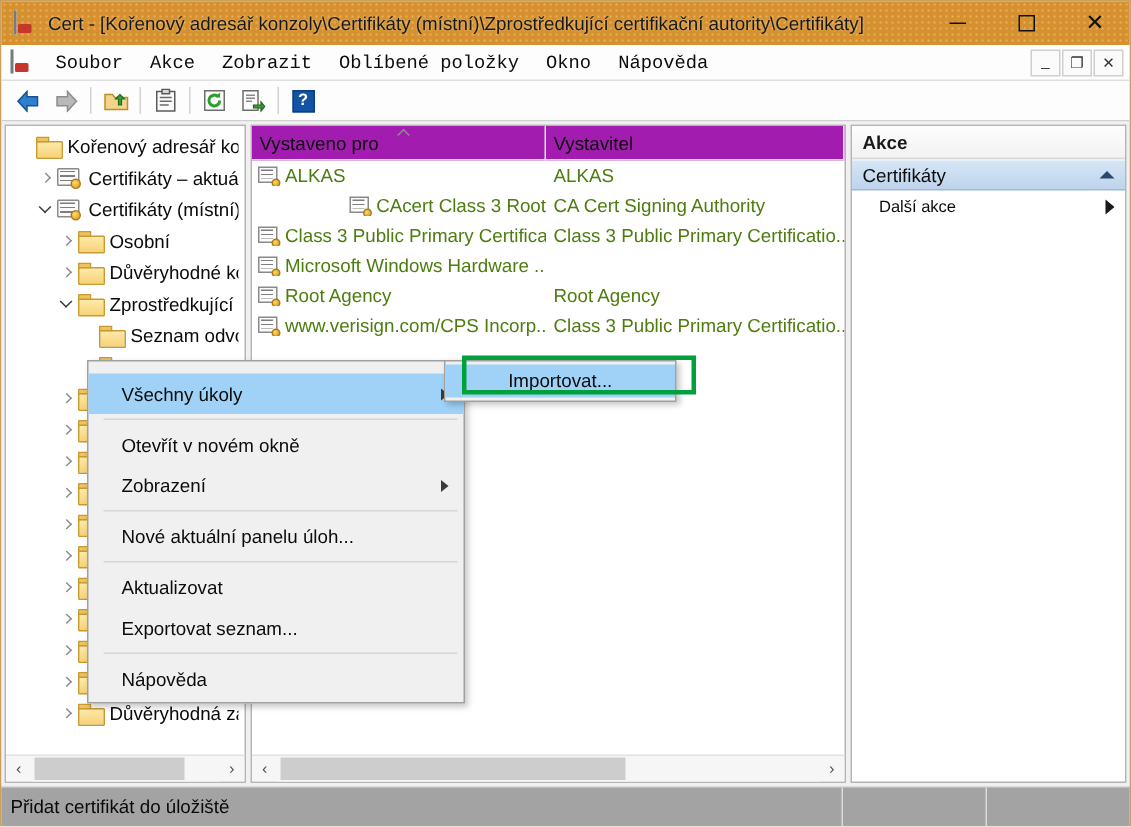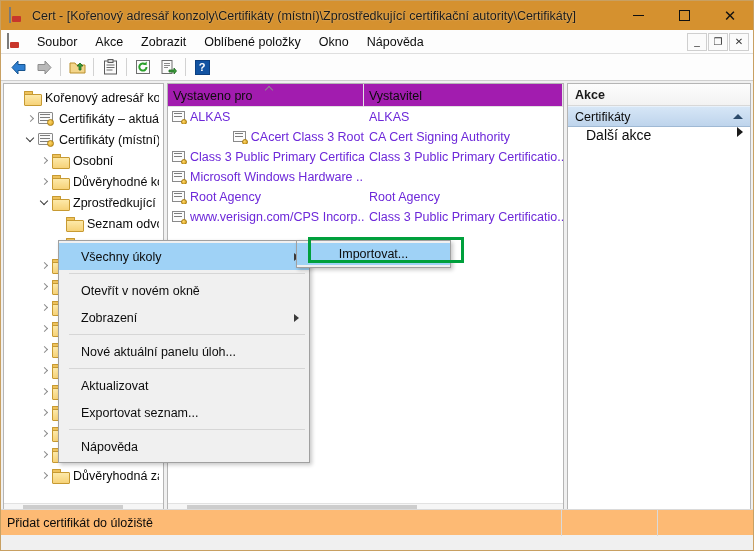--- a/index.html
+++ b/index.html
@@ -55,21 +55,21 @@
   .glyph-close { font-size: 15px; line-height: 1; font-family: "Liberation Sans", sans-serif; }
 
   
   .menubar {
     position: absolute; left: 0; top: 29px; width: 752px; height: 24px;
     background: #fdfdfd; border-bottom: 1px solid #dfdfdf;
     display: flex; align-items: center;
   }
   .menubar-icon { width: 16px; height: 16px; margin: 0 5px 0 6px; position: relative; }
   .menu-item {
-    padding: 3px 9px; font-size: 12.5px; color: #0c0c0c; white-space: nowrap; cursor: default;
+    padding: 3px 9px; font-size: 12.5px; color: #0c0c0c; white-space: nowrap; cursor: default; font-family: Liberation Mono, monospace;
   }
   .mdi-btns { margin-left: auto; display: flex; margin-right: 4px; }
   .mdi-btn {
     width: 20px; height: 18px; border: 1px solid #cfcfcf; background: #fbfbfb;
     display: flex; align-items: center; justify-content: center;
     font-size: 10px; color: #333; margin-left: 1px;
   }
 
   
   .toolbar {
@@ -161,21 +161,21 @@
   .sort-caret {
     position: absolute; left: 50%; top: 1px; width: 8px; height: 5px;
   }
   .sort-caret::before {
     content:""; position:absolute; left:0; top:2px; width:5px; height:5px;
     border-left: 1.4px solid #8c8c8c; border-top: 1.4px solid #8c8c8c;
     transform: rotate(45deg);
   }
   .list-rows { position:absolute; top:23px; left:0; right:0; bottom:18px; overflow:hidden; }
   .list-row {
-    display:flex; align-items:center; height:20px; font-size:12.5px; color:#6d28d9; white-space:nowrap;
+    display:flex; align-items:center; height:20px; font-size:12.5px; color:#4d7c0f; white-space:nowrap;
   }
   .lr-c1 { display:flex; align-items:center; padding-left:4px; overflow:hidden; }
   .lr-c2 { padding-left:5px; overflow:hidden; }
   .certico { width:14px; height:13px; flex:0 0 auto; margin-right:4px; position:relative; }
   .certico .pg {
     position:absolute; left:0; top:0; width:13px; height:11px; background:#fcfcfc;
     border:1px solid #8a8a8a;
   }
   .certico .ln {
     position:absolute; left:2px; top:2px; width:8px; height:6px;
@@ -208,42 +208,42 @@
   }
   .act-group {
     height:21px; display:flex; align-items:center; padding:0 7px;
     font-size:12.5px; color:#0c0c0c;
     background: linear-gradient(to bottom,#d6e6f6,#bed4ec);
     border-top:1px solid #e8f1fa; border-bottom:1px solid #9fb9d4;
   }
   .act-group .gl { flex:1; }
   .act-caret-up { width:0;height:0;border-left:5px solid transparent;border-right:5px solid transparent;border-bottom:5px solid #2b4a6b;}
   .act-item {
-    height:22px; display:flex; align-items:flex-start; padding:0 7px 0 18px;
-    font-size:14px; color:#0c0c0c;
+    height:22px; display:flex; align-items:center; padding:0 7px 0 18px;
+    font-size:11px; color:#0c0c0c;
   }
   .act-item .al { flex:1; }
   .act-caret-r { width:0;height:0;border-top:5px solid transparent;border-bottom:5px solid transparent;border-left:6px solid #1a1a1a;}
 
   
   .statusbar {
-    position:absolute; left:0; bottom:15px; width:752px; height:26px;
-    background:#fdba74; border-top:1px solid #dadada;
+    position:absolute; left:0; bottom:0; width:752px; height:26px;
+    background:#a3a3a3; border-top:1px solid #dadada;
     display:flex; align-items:center;
   }
   .status-text { padding-left:6px; font-size:12.5px; color:#0a0a0a; flex:1; }
   .status-sep { width:1px; height:26px; background:#dadada; }
   .status-cell { width:95px; height:26px; }
 
   
   .ctxmenu {
     position:absolute; left:57px; top:239px; width:252px;
     background:#f0f0f0; border:1px solid #a0a0a0;
     box-shadow: 2px 2px 4px rgba(0,0,0,.22);
-    padding: 2px 0 2px 0; z-index: 50;
+    padding: 8px 0 2px 0; z-index: 50;
   }
   .ctx-item {
     height:27px; display:flex; align-items:center; padding-left:22px; padding-right:10px;
     font-size:12.5px; color:#0c0c0c; white-space:nowrap;
   }
   .ctx-item.sel { background:#9fd2f6; }
   .ctx-item .cl { flex:1; }
   .ctx-sub { width:0;height:0;border-top:4.5px solid transparent;border-bottom:4.5px solid transparent;border-left:5.5px solid #3a3a3a;}
   .ctx-sep { height:1px; background:#d6d6d6; margin:3px 4px 3px 10px; }
 

